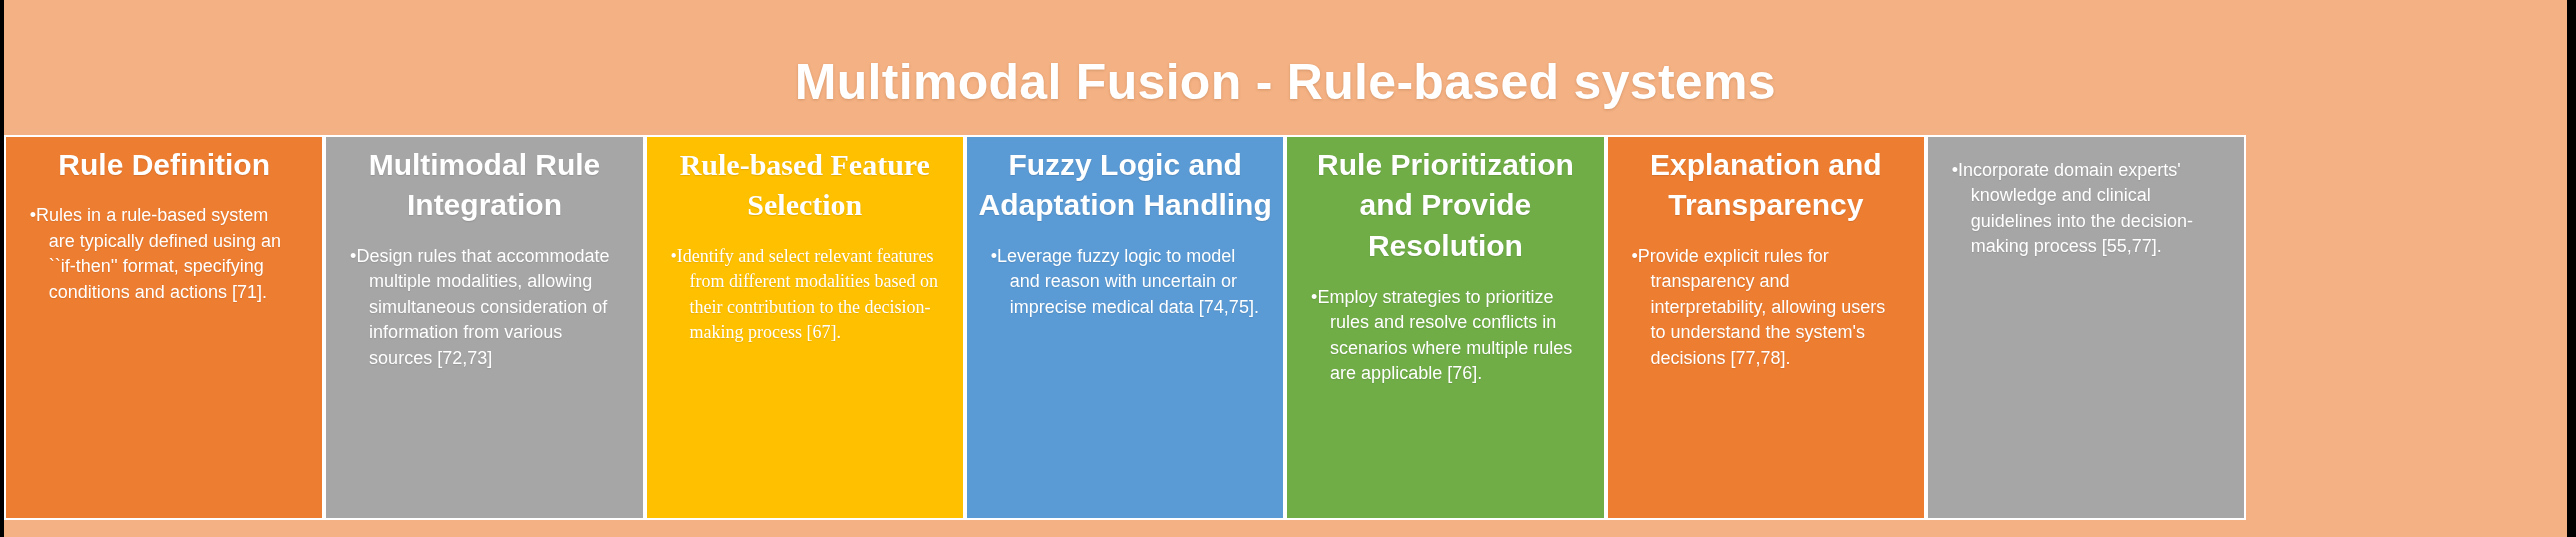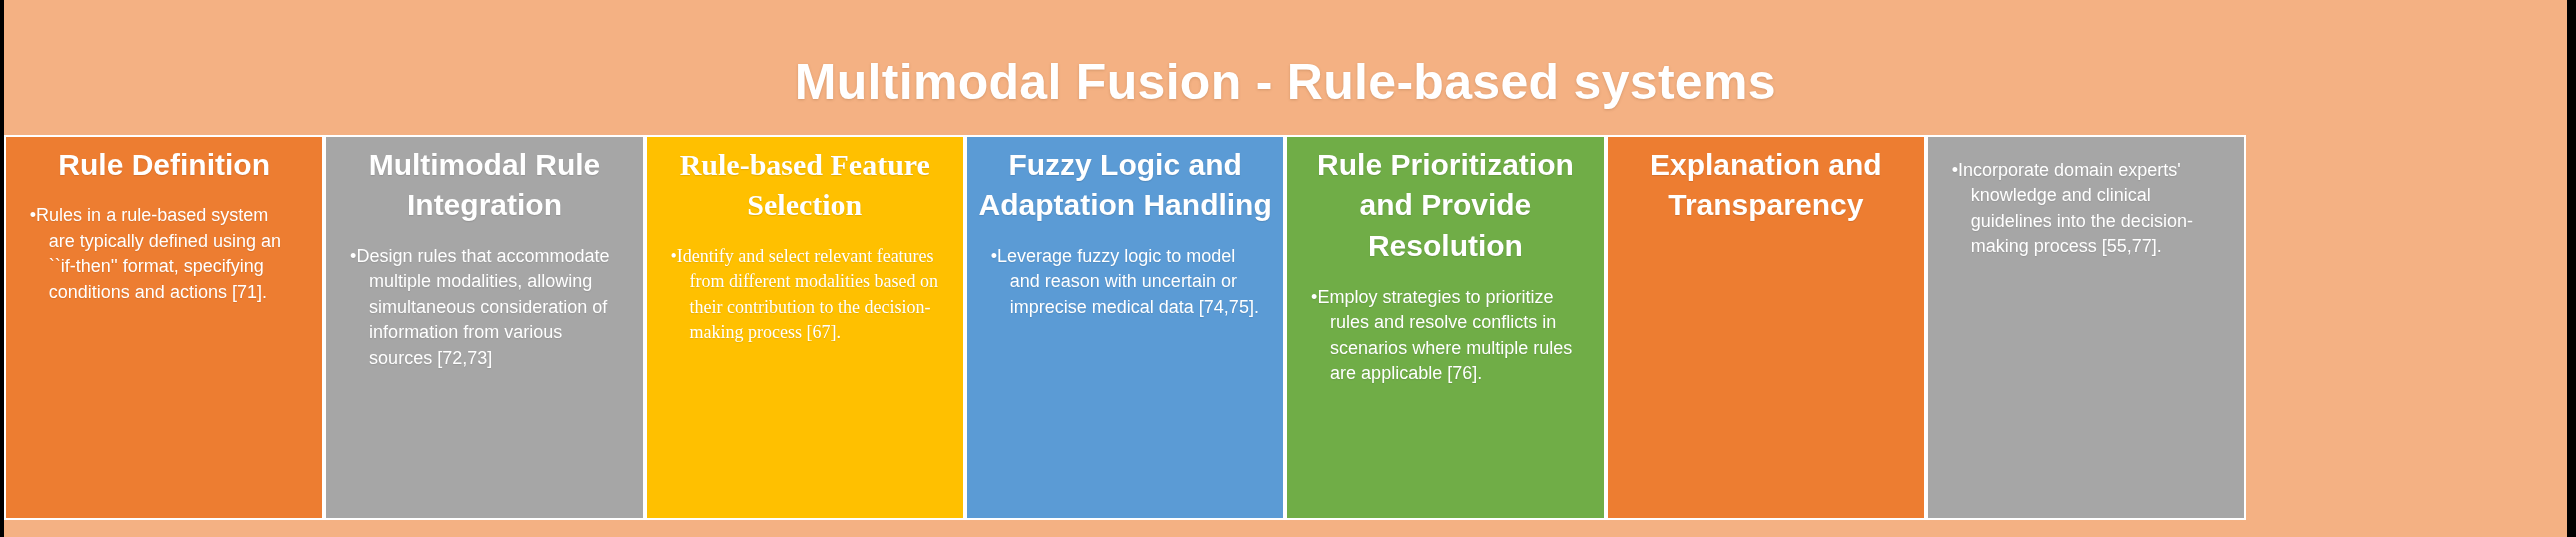--- a/index.html
+++ b/index.html
@@ -128,20 +128,21 @@
         <p>•Leverage fuzzy logic to model and reason with uncertain or imprecise medical data [74,75].</p>
       </div>
 
       <div class="card bg-green">
         <h2>Rule Prioritization and Provide Resolution</h2>
         <p>•Employ strategies to prioritize rules and resolve conflicts in scenarios where multiple rules are applicable [76].</p>
       </div>
 
       <div class="card bg-orange">
         <h2>Explanation and Transparency</h2>
+        <p>•Provide explicit rules for transparency and interpretability, allowing users to understand the system's decisions [77,78].</p>
       </div>
 
       <div class="card bg-gray">
         <p>•Incorporate domain experts' knowledge and clinical guidelines into the decision-making process [55,77].</p>
       </div>
 
 
     </div>
 
     <div class="gap-band"></div>

